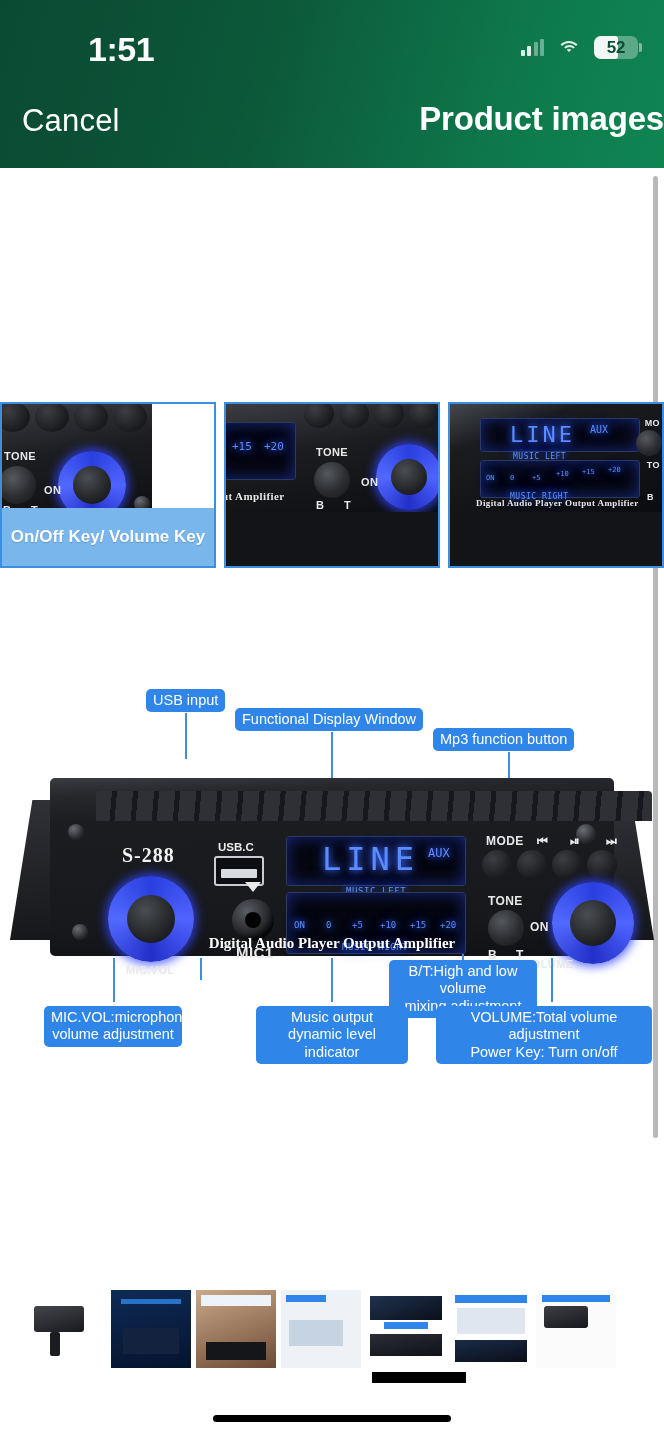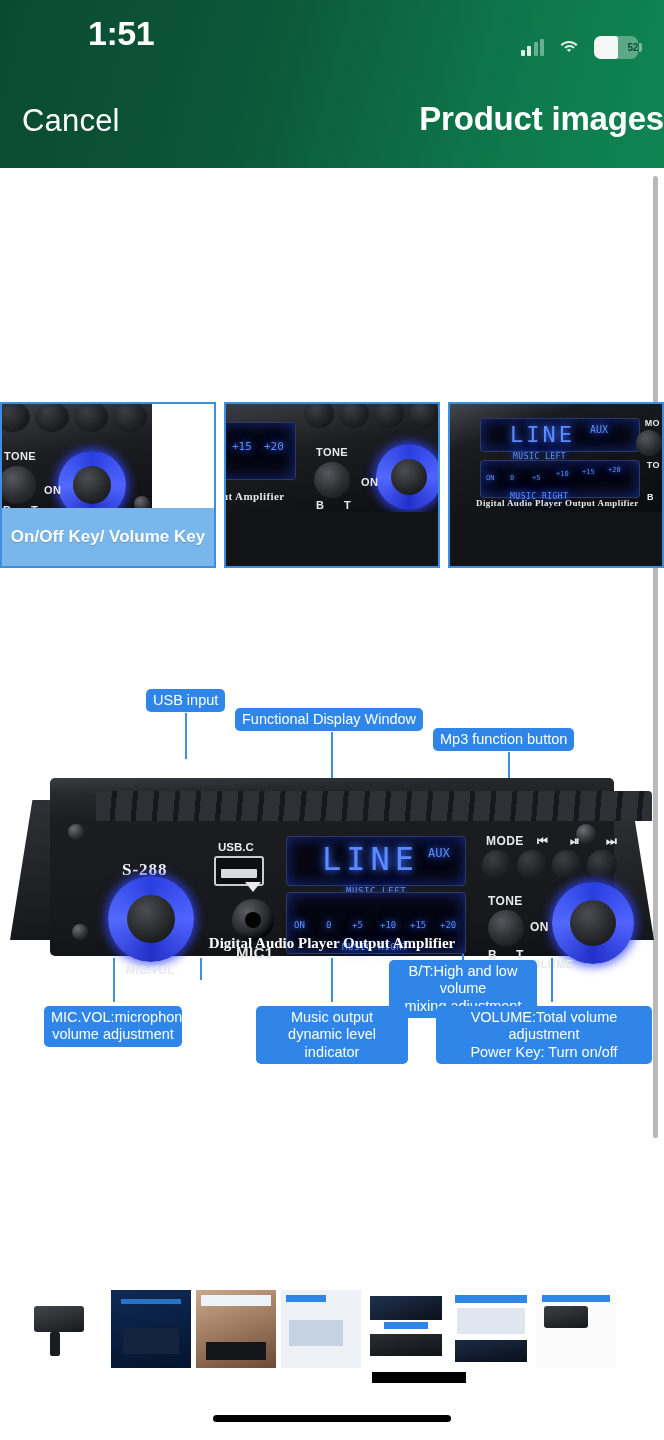--- a/index.html
+++ b/index.html
@@ -2,41 +2,41 @@
 <html><head>
 <meta charset="utf-8">
 <style>
   * { margin:0; padding:0; box-sizing:border-box; }
   html,body { width:664px; height:1440px; background:#fff;
     font-family:"Liberation Sans", sans-serif; overflow:hidden; }
 
   
   .topbar{ position:absolute; left:0; top:0; width:664px; height:168px;
     background:linear-gradient(105deg,#0a4a33 0%,#0c5739 38%,#0e7a4c 78%,#0f8552 100%); }
-  .clock{ position:absolute; left:88px; top:14px; color:#fff; font-size:34px;
+  .clock{ position:absolute; left:88px; top:30px; color:#fff; font-size:34px;
     font-weight:600; letter-spacing:-0.5px; }
   .statusicons{ position:absolute; right:26px; top:36px; display:flex; align-items:center; gap:13px; }
   .sig{ display:flex; align-items:flex-end; gap:2.5px; height:17px; }
   .sig i{ width:4px; background:#dfeee7; border-radius:1px; display:block; }
   .sig i:nth-child(1){ height:6px; }
   .sig i:nth-child(2){ height:10px; }
   .sig i:nth-child(3){ height:14px; opacity:.45; }
   .sig i:nth-child(4){ height:17px; opacity:.45; }
   .wifi{ width:24px; height:18px; position:relative; }
   .wifi b{ position:absolute; border:2.6px solid #e3f0ea; border-bottom-color:transparent;
     border-left-color:transparent; border-right-color:transparent; border-radius:50%; }
   .wifi b:nth-child(1){ width:24px; height:24px; left:0; top:2px; }
   .wifi b:nth-child(2){ width:15px; height:15px; left:4.5px; top:6px; }
   .wifi b:nth-child(3){ width:6px; height:6px; left:9px; top:10.5px; border-width:3px; }
   .batt{ position:relative; width:44px; height:23px; border-radius:7px;
     background:rgba(255,255,255,.32); display:flex; align-items:center; }
   .batt .fill{ position:absolute; left:0; top:0; bottom:0; width:24px;
     background:#f3f8f5; border-radius:7px 3px 3px 7px; }
-  .batt .num{ position:relative; z-index:2; width:100%; text-align:right;
-    font-size:10px; font-weight:700; color:#0b4d35; letter-spacing:-.3px; }
+  .batt .num{ position:relative; z-index:2; width:100%; text-align:center;
+    font-size:17px; font-weight:700; color:#0b4d35; letter-spacing:-.3px; }
   .batt .tip{ position:absolute; right:-4px; top:7px; width:3px; height:9px;
     background:rgba(255,255,255,.45); border-radius:0 2px 2px 0; }
 
   .cancel{ position:absolute; left:22px; top:103px; color:#fff; font-size:31px;
     font-weight:400; letter-spacing:.2px; }
   .title{ position:absolute; left:0; top:100px; width:664px; text-align:right;
     color:#fff; font-size:33px; font-weight:700; letter-spacing:-.2px; }
 
   
   .scroll{ position:absolute; left:0; top:168px; width:664px; height:1102px;
@@ -92,21 +92,21 @@
     border-radius:5px; }
   .amp .fins{ position:absolute; left:46px; top:13px; width:556px; height:30px;
     background:repeating-linear-gradient(95deg,#2e3035 0 16px,#17181b 16px 21px); border-radius:4px 4px 0 0; }
   .amp .wing{ position:absolute; top:34px; width:56px; height:140px;
     background:linear-gradient(170deg,#303237,#151619); }
   .amp .wing.l{ left:2px; clip-path:polygon(40% 0,100% 0,100% 100%,0 100%); }
   .amp .wing.r{ right:2px; clip-path:polygon(0 0,60% 0,100% 100%,0 100%); }
   .screw{ position:absolute; width:16px; height:16px; border-radius:50%;
     background:radial-gradient(circle at 35% 30%,#6b6e74,#2a2c30 60%,#0e0f12); }
 
-  .brand{ position:absolute; left:72px; top:82px; color:#f2f2f2; font-size:17px;
+  .brand{ position:absolute; left:72px; top:66px; color:#f2f2f2; font-size:20px;
     font-weight:700; font-family:"Liberation Serif", serif; letter-spacing:1px; }
   .usbtxt{ position:absolute; left:168px; top:63px; color:#eaeaea; font-size:11.5px; font-weight:700; }
   .usbport{ position:absolute; left:164px; top:78px; width:50px; height:30px;
     background:#0d0e11; border:2px solid #c9ccd2; border-radius:3px; }
   .usbport::after{ content:""; position:absolute; left:5px; top:11px; right:5px; height:9px;
     background:#d8dbe0; border-radius:1px; }
 
   .micjack{ position:absolute; left:182px; top:121px; width:42px; height:42px; border-radius:50%;
     background:radial-gradient(circle at 36% 30%,#5a5d63,#27292d 52%,#060708 72%); }
   .micjack::after{ content:""; position:absolute; left:13px; top:13px; width:16px; height:16px;

